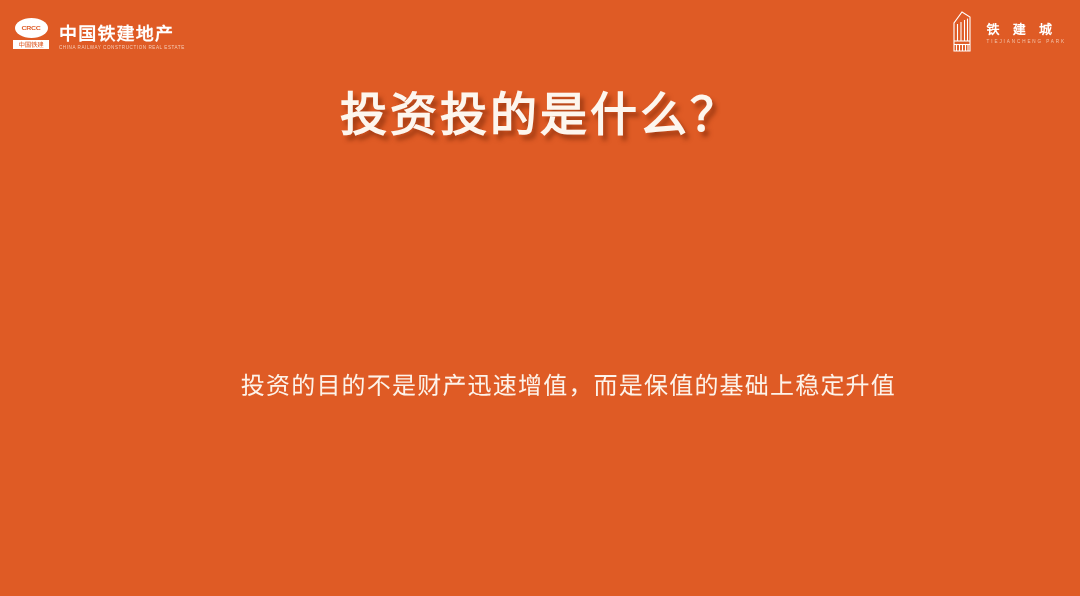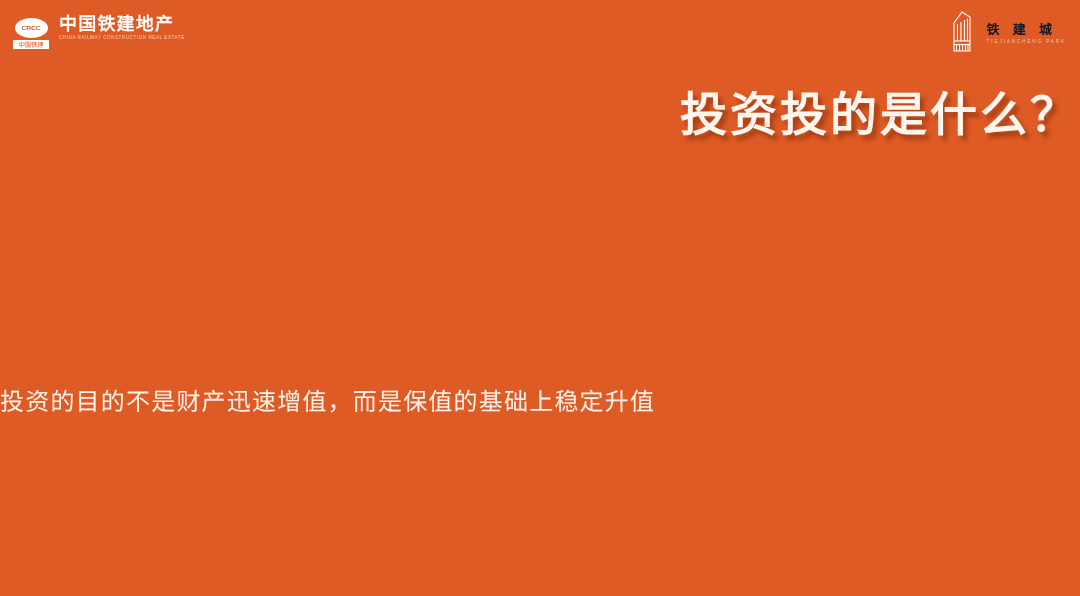--- a/index.html
+++ b/index.html
@@ -23,21 +23,21 @@
     background: #DF5B25;
     box-sizing: border-box;
   }
 
   
   .logo-left {
     position: absolute;
     left: 12px;
     top: 14px;
     display: flex;
-    align-items: flex-start;
+    align-items: flex-end;
     gap: 9px;
     height: 38px;
   }
   .logo-emblem {
     position: relative;
     width: 38px;
     height: 38px;
     display: flex;
     flex-direction: column;
     align-items: center;
@@ -119,41 +119,41 @@
   .logo-right-text {
     display: flex;
     flex-direction: column;
     justify-content: center;
     padding-top: 3px;
   }
   .logo-right-cn {
     font-family: "Liberation Serif", serif;
     font-size: 13px;
     font-weight: bold;
-    color: #0f172a;
+    color: #ffffff;
     letter-spacing: 5px;
     line-height: 16px;
     white-space: nowrap;
   }
   .logo-right-en {
     font-family: "Liberation Sans", sans-serif;
     font-size: 4.6px;
     color: #f3c5ad;
     letter-spacing: 1.9px;
     line-height: 8px;
     white-space: nowrap;
   }
 
   
   .headline-block {
     position: absolute;
     left: 0;
     top: 86px;
     width: 1080px;
-    text-align: right;
+    text-align: center;
   }
   .headline-primary {
     font-family: "Liberation Serif", "DejaVu Serif", serif;
     font-weight: bold;
     font-size: 47px;
     line-height: 58px;
     color: #fdf6ee;
     letter-spacing: 3px;
     text-shadow: 4px 5px 4px rgba(120, 38, 8, 0.55);
     white-space: nowrap;
@@ -167,23 +167,23 @@
     color: #fdf6ee;
     letter-spacing: 1px;
     text-shadow: 5px 7px 5px rgba(120, 38, 8, 0.55);
     white-space: nowrap;
   }
 
   
   .body-block {
     position: absolute;
     left: 0;
-    top: 376px;
+    top: 360px;
     width: 896px;
-    text-align: left;
+    text-align: right;
   }
   .body-line {
     font-family: "Liberation Serif", "DejaVu Serif", serif;
     font-size: 24px;
     line-height: 52px;
     color: #fdf3ea;
     letter-spacing: 1.2px;
     white-space: nowrap;
   }
 </style>

